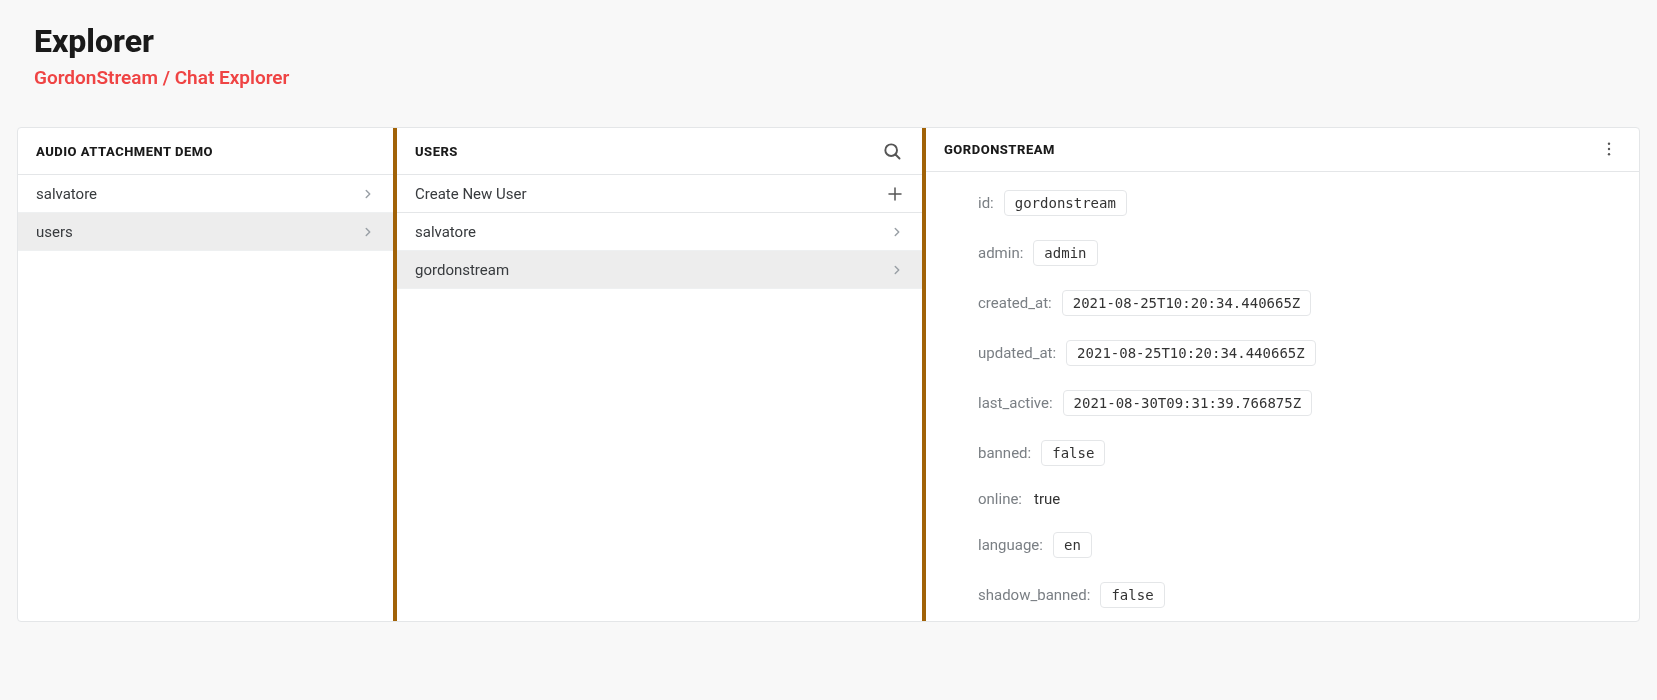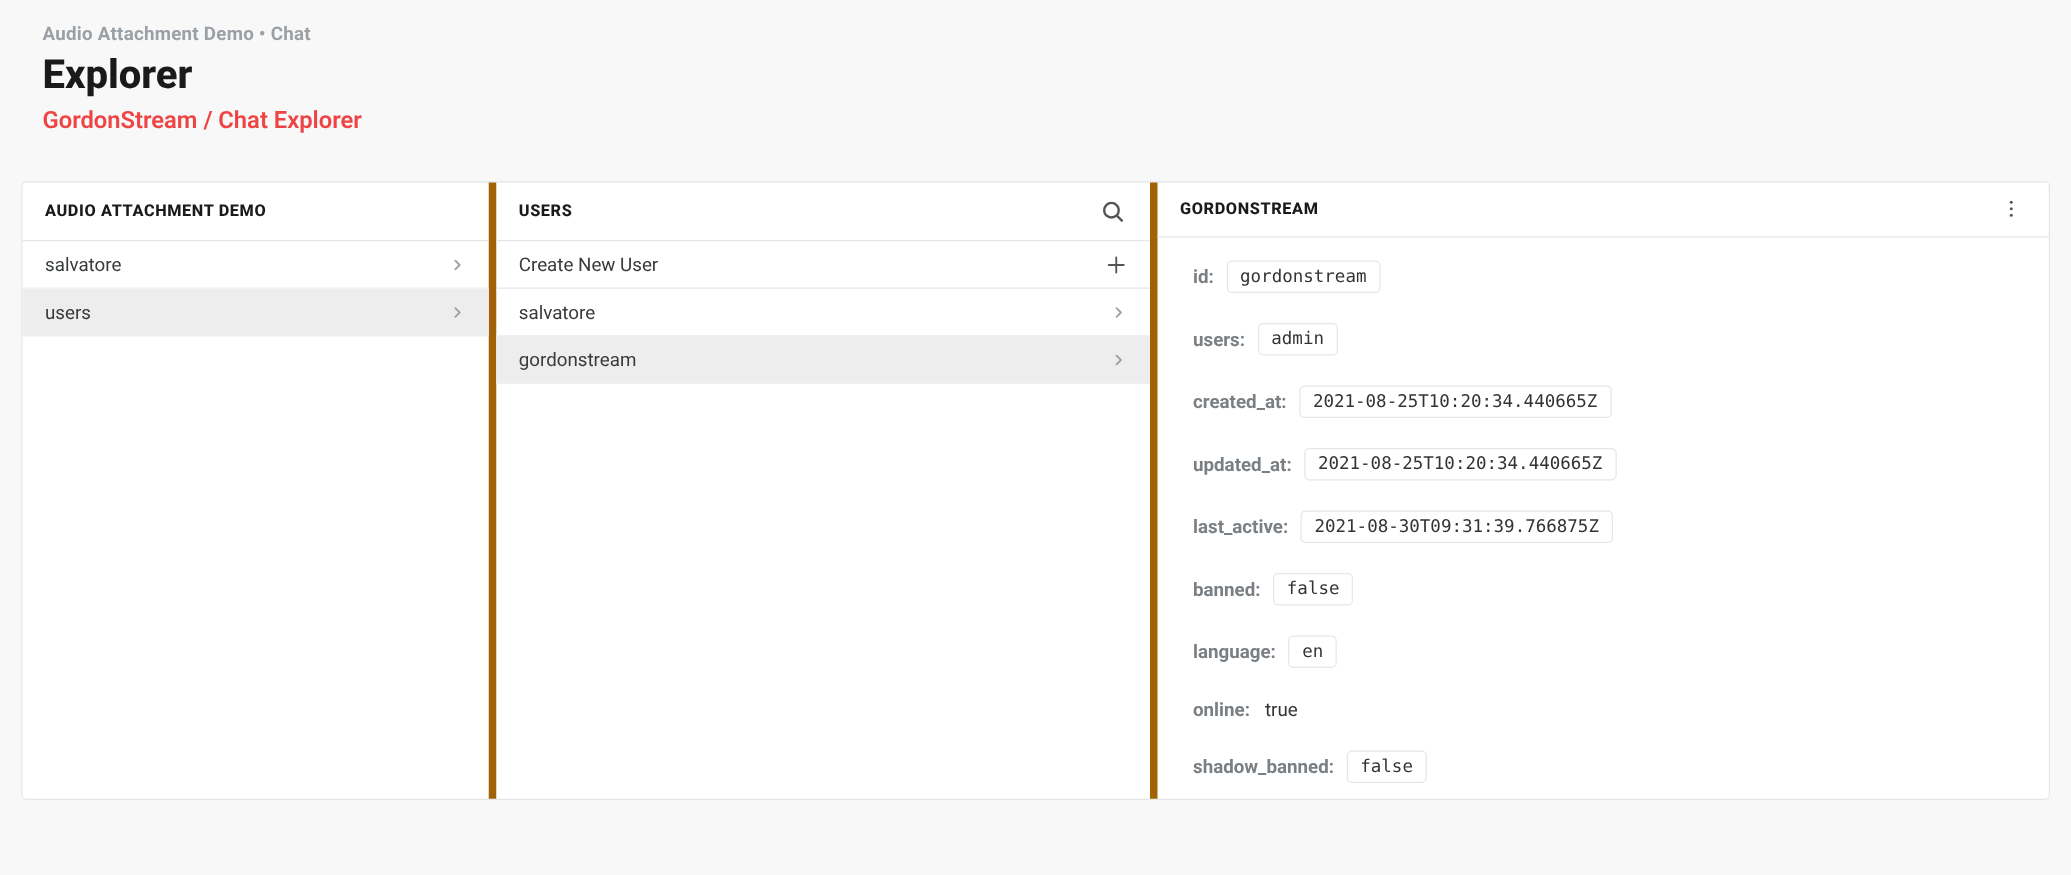--- a/index.html
+++ b/index.html
@@ -40,21 +40,21 @@
       display: flex;
       margin: 38px 17px 0 17px;
       background: #fff;
       border: 1px solid #e4e6e8;
       border-radius: 4px;
       height: 495px;
     }
     .panel {
       display: flex;
       flex-direction: column;
-      border-right: 6px solid #a16207;
+      border-right: 4px solid #a16207;
     }
     .panel:last-child {
       border-right: none;
     }
     .panel-left {
       width: 379px;
     }
     .panel-middle {
       width: 529px;
     }
@@ -116,23 +116,24 @@
       padding: 18px 28px;
       overflow-y: auto;
     }
     .detail-row {
       display: flex;
       align-items: center;
       margin-bottom: 24px;
     }
     .detail-label {
       font-size: 15px;
-      font-weight: 700;
+      font-weight: 400;
       color: #7a7f84;
       margin-right: 10px;
+      margin-left: 24px;
     }
     .code-chip {
       font-family: ui-monospace, SFMono-Regular, "SF Mono", Menlo, Consolas, monospace;
       font-size: 14px;
       background: #fff;
       border: 1px solid #e4e6e8;
       border-radius: 4px;
       padding: 4px 10px;
       color: #333;
     }
@@ -140,21 +141,20 @@
       font-size: 15px;
       color: #333;
       padding-left: 2px;
     }
     svg { display: block; }
   </style>
 </head>
 <body>
 
 <div class="header">
-  <div class="header-sup">Audio Attachment Demo • Chat</div>
   <div class="header-title">Explorer</div>
   <div class="breadcrumb">GordonStream / Chat Explorer</div>
 </div>
 
 <div class="panels">
 
   <div class="panel panel-left">
     <div class="panel-header">
       <span class="panel-header-title">Audio Attachment Demo</span>
     </div>
@@ -227,47 +227,47 @@
           <circle cx="12" cy="19" r="1.6"></circle>
         </svg>
       </span>
     </div>
     <div class="detail-body" id="detail-body">
         <div class="detail-row">
           <span class="detail-label">id:</span>
           <span class="code-chip">gordonstream</span>
         </div>
         <div class="detail-row">
-          <span class="detail-label">users:</span>
+          <span class="detail-label">admin:</span>
           <span class="code-chip">admin</span>
         </div>
         <div class="detail-row">
           <span class="detail-label">created_at:</span>
           <span class="code-chip">2021-08-25T10:20:34.440665Z</span>
         </div>
         <div class="detail-row">
           <span class="detail-label">updated_at:</span>
           <span class="code-chip">2021-08-25T10:20:34.440665Z</span>
         </div>
         <div class="detail-row">
           <span class="detail-label">last_active:</span>
           <span class="code-chip">2021-08-30T09:31:39.766875Z</span>
         </div>
         <div class="detail-row">
           <span class="detail-label">banned:</span>
           <span class="code-chip">false</span>
         </div>
         <div class="detail-row">
+          <span class="detail-label">online:</span>
+          <span class="plain-val">true</span>
+        </div>
+        <div class="detail-row">
           <span class="detail-label">language:</span>
           <span class="code-chip">en</span>
         </div>
         <div class="detail-row">
-          <span class="detail-label">online:</span>
-          <span class="plain-val">true</span>
-        </div>
-        <div class="detail-row">
           <span class="detail-label">shadow_banned:</span>
           <span class="code-chip">false</span>
         </div>
       </div>
   </div>
 
 </div>
 
 </body></html>

